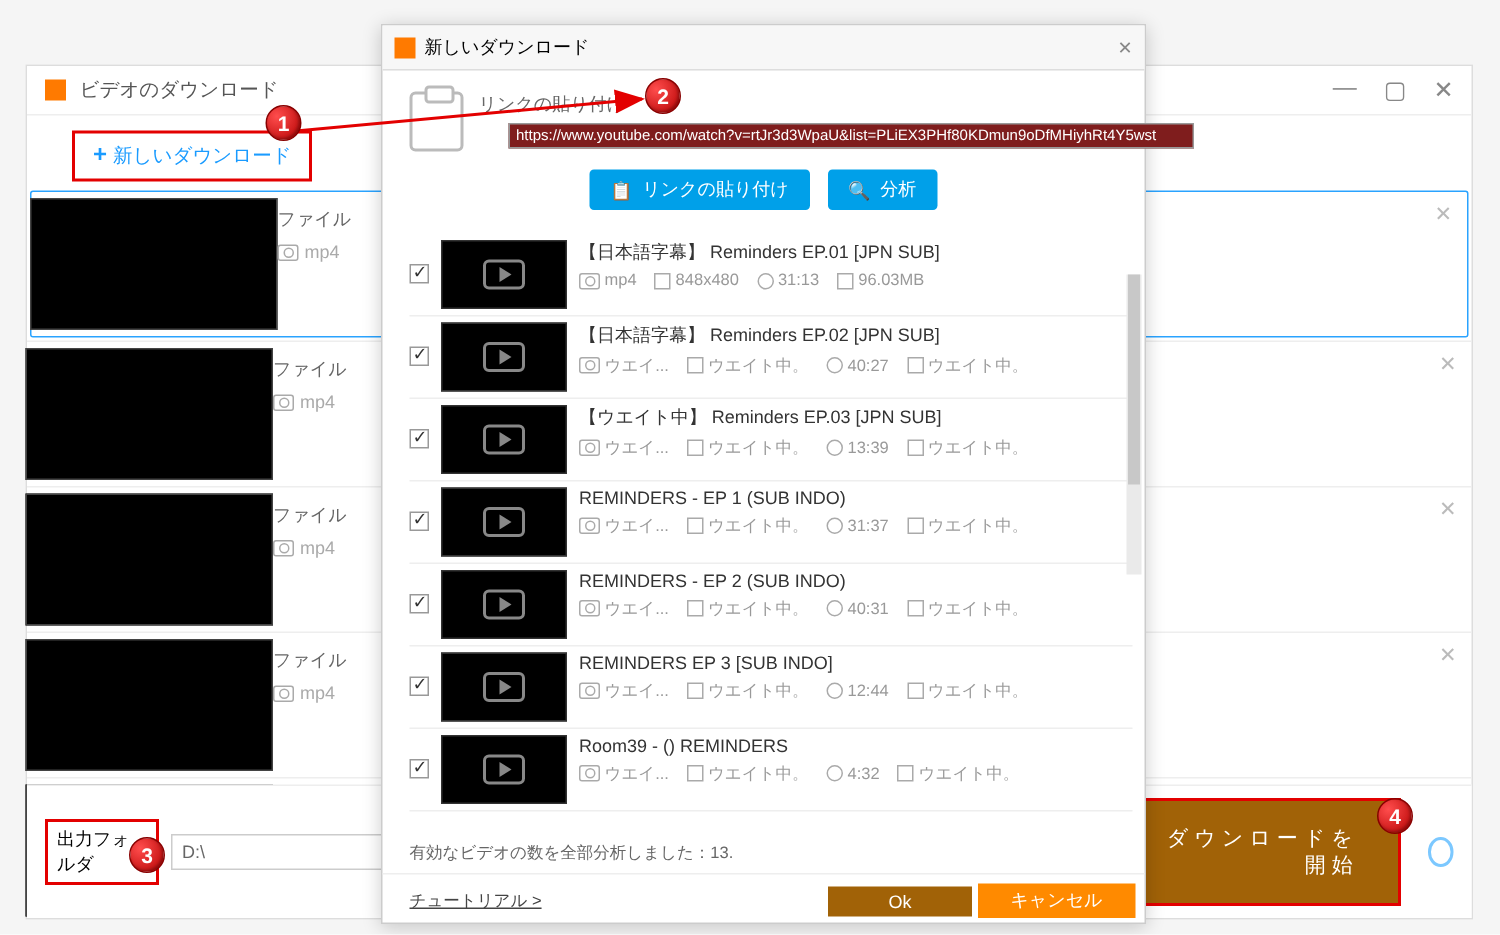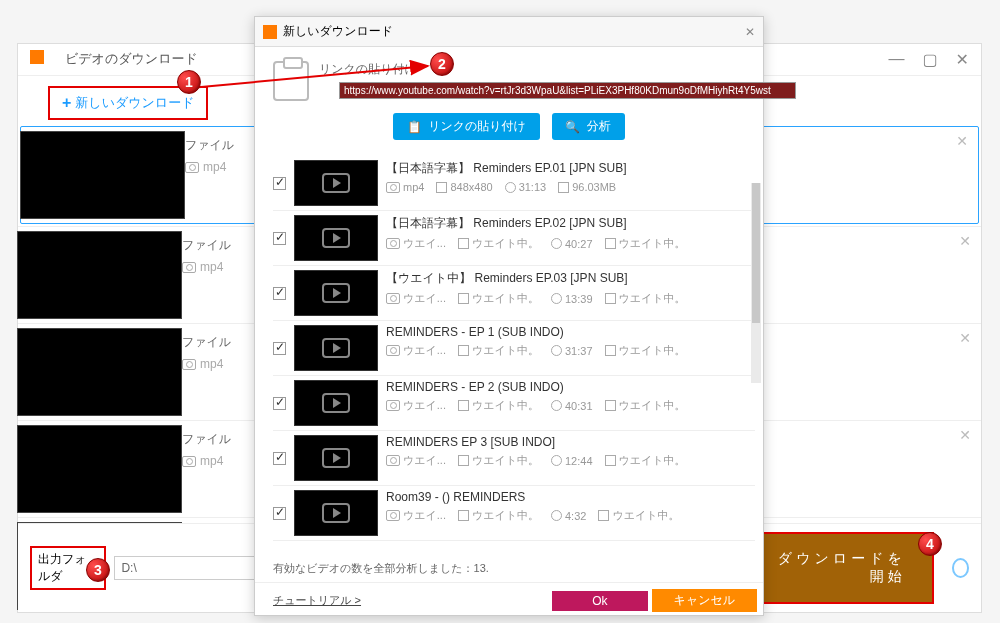--- a/index.html
+++ b/index.html
@@ -1,20 +1,20 @@
 <!DOCTYPE html>
 <html><head>
 <meta charset="utf-8">
 <style>
 * { margin: 0; padding: 0; box-sizing: border-box; font-family: "Meiryo", "Yu Gothic", sans-serif; }
 body { background: #f5f5f5; width: 1000px; height: 623px; position: relative; overflow: hidden; }
 
 
 .bg-window { position: absolute; left: 17px; top: 43px; width: 965px; height: 570px; background: #fff; border: 1px solid #ddd; }
-.bg-title { display: flex; gap: 21px; padding: 6px 12px; border-bottom: 1px solid #eee; }
+.bg-title { display: flex; align-items: center; gap: 9px; padding: 6px 12px; border-bottom: 1px solid #eee; }
 .bg-title .logo { width: 14px; height: 14px; background: #ff7a00; display: inline-block; }
 .bg-title .t { font-size: 13px; color: #555; }
 .bg-title .win-controls { margin-left: auto; display: flex; gap: 18px; color: #888; font-size: 16px; }
 .bg-title .win-controls span { cursor: pointer; }
 
 .new-dl-btn { display: inline-flex; align-items: center; gap: 4px; margin: 10px 0 0 30px; padding: 6px 12px; font-size: 13px; color: #1a9bff; }
 .new-dl-btn .plus { color: #1a9bff; font-weight: bold; font-size: 16px; }
 .highlight-red { border: 2px solid #e30000; }
 
 .bg-rows { margin-top: 6px; }
@@ -66,21 +66,21 @@
 .v-stats span { display: inline-flex; align-items: center; gap: 3px; white-space: nowrap; }
 .mini-ic { width: 11px; height: 11px; border: 1px solid #aaa; display: inline-block; }
 .mini-ic.clock { border-radius: 50%; }
 
 .scrollbar-fake { position: absolute; right: 2px; top: 166px; width: 10px; height: 200px; background: #eaeaea; }
 .scrollbar-fake .handle { position: absolute; top: 0; left: 1px; width: 8px; height: 140px; background: #c8c8c8; }
 
 .status-line { padding: 6px 18px; font-size: 11px; color: #666; }
 .dlg-bottom { display: flex; align-items: center; padding: 6px 6px 3px 18px; border-top: 1px solid #eee; }
 .tutorial-link { font-size: 11px; color: #444; text-decoration: underline; }
-.ok-btn { margin-left: auto; background: #be185d; color: #fff; padding: 3px 40px; font-size: 12px; cursor: pointer; }
+.ok-btn { margin-left: auto; background: #a16207; color: #fff; padding: 3px 40px; font-size: 12px; cursor: pointer; }
 .cancel-btn { background: #ff8a00; color: #fff; padding: 3px 22px; font-size: 12px; margin-left: 4px; cursor: pointer; }
 
 
 .badge { position: absolute; width: 24px; height: 24px; border-radius: 50%; background: radial-gradient(circle at 30% 30%, #ff4d4d, #b40000); color: #fff; font-weight: bold; font-size: 14px; display: flex; align-items: center; justify-content: center; border: 1px solid #800; box-shadow: inset -1px -1px 2px rgba(0,0,0,.3); z-index: 50; }
 .arrow { position: absolute; z-index: 40; pointer-events: none; }
 
 .camera-ic { width: 14px; height: 11px; border: 1.5px solid #aaa; border-radius: 2px; display: inline-block; position: relative; }
 .camera-ic::after { content: ""; position: absolute; width: 5px; height: 5px; border: 1.5px solid #aaa; border-radius: 50%; left: 3px; top: 1px; }
 </style>
 </head>

